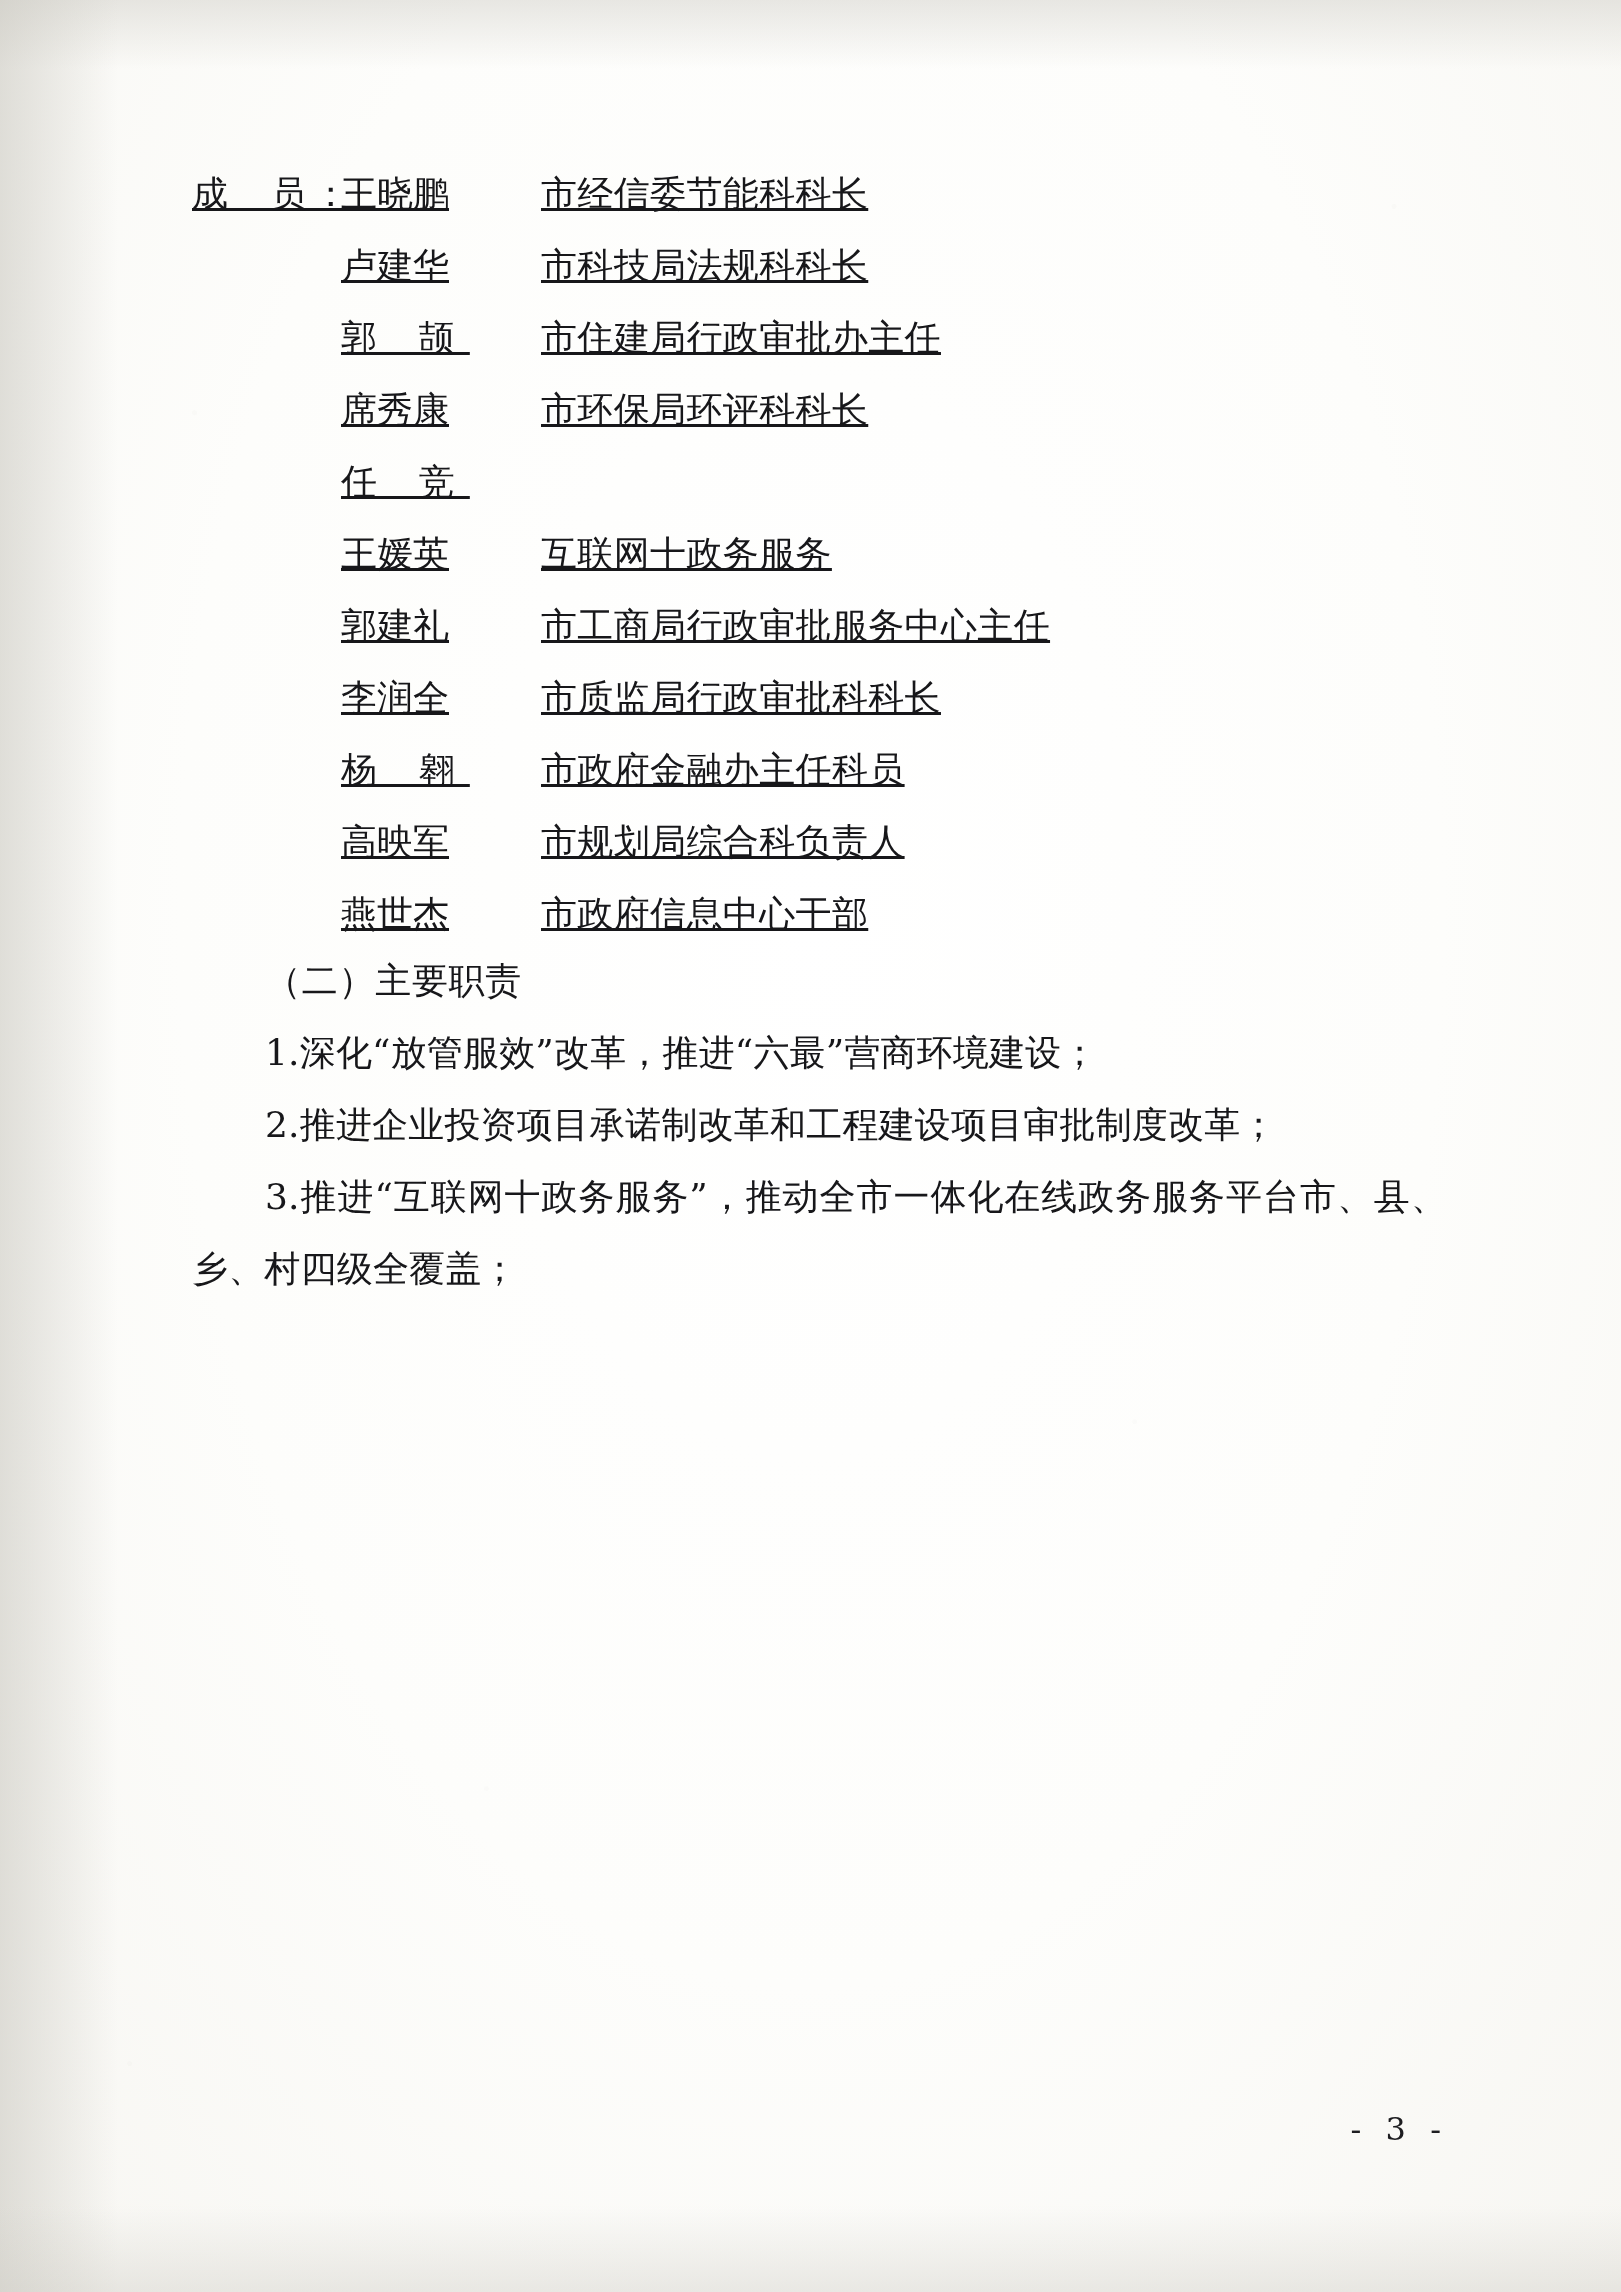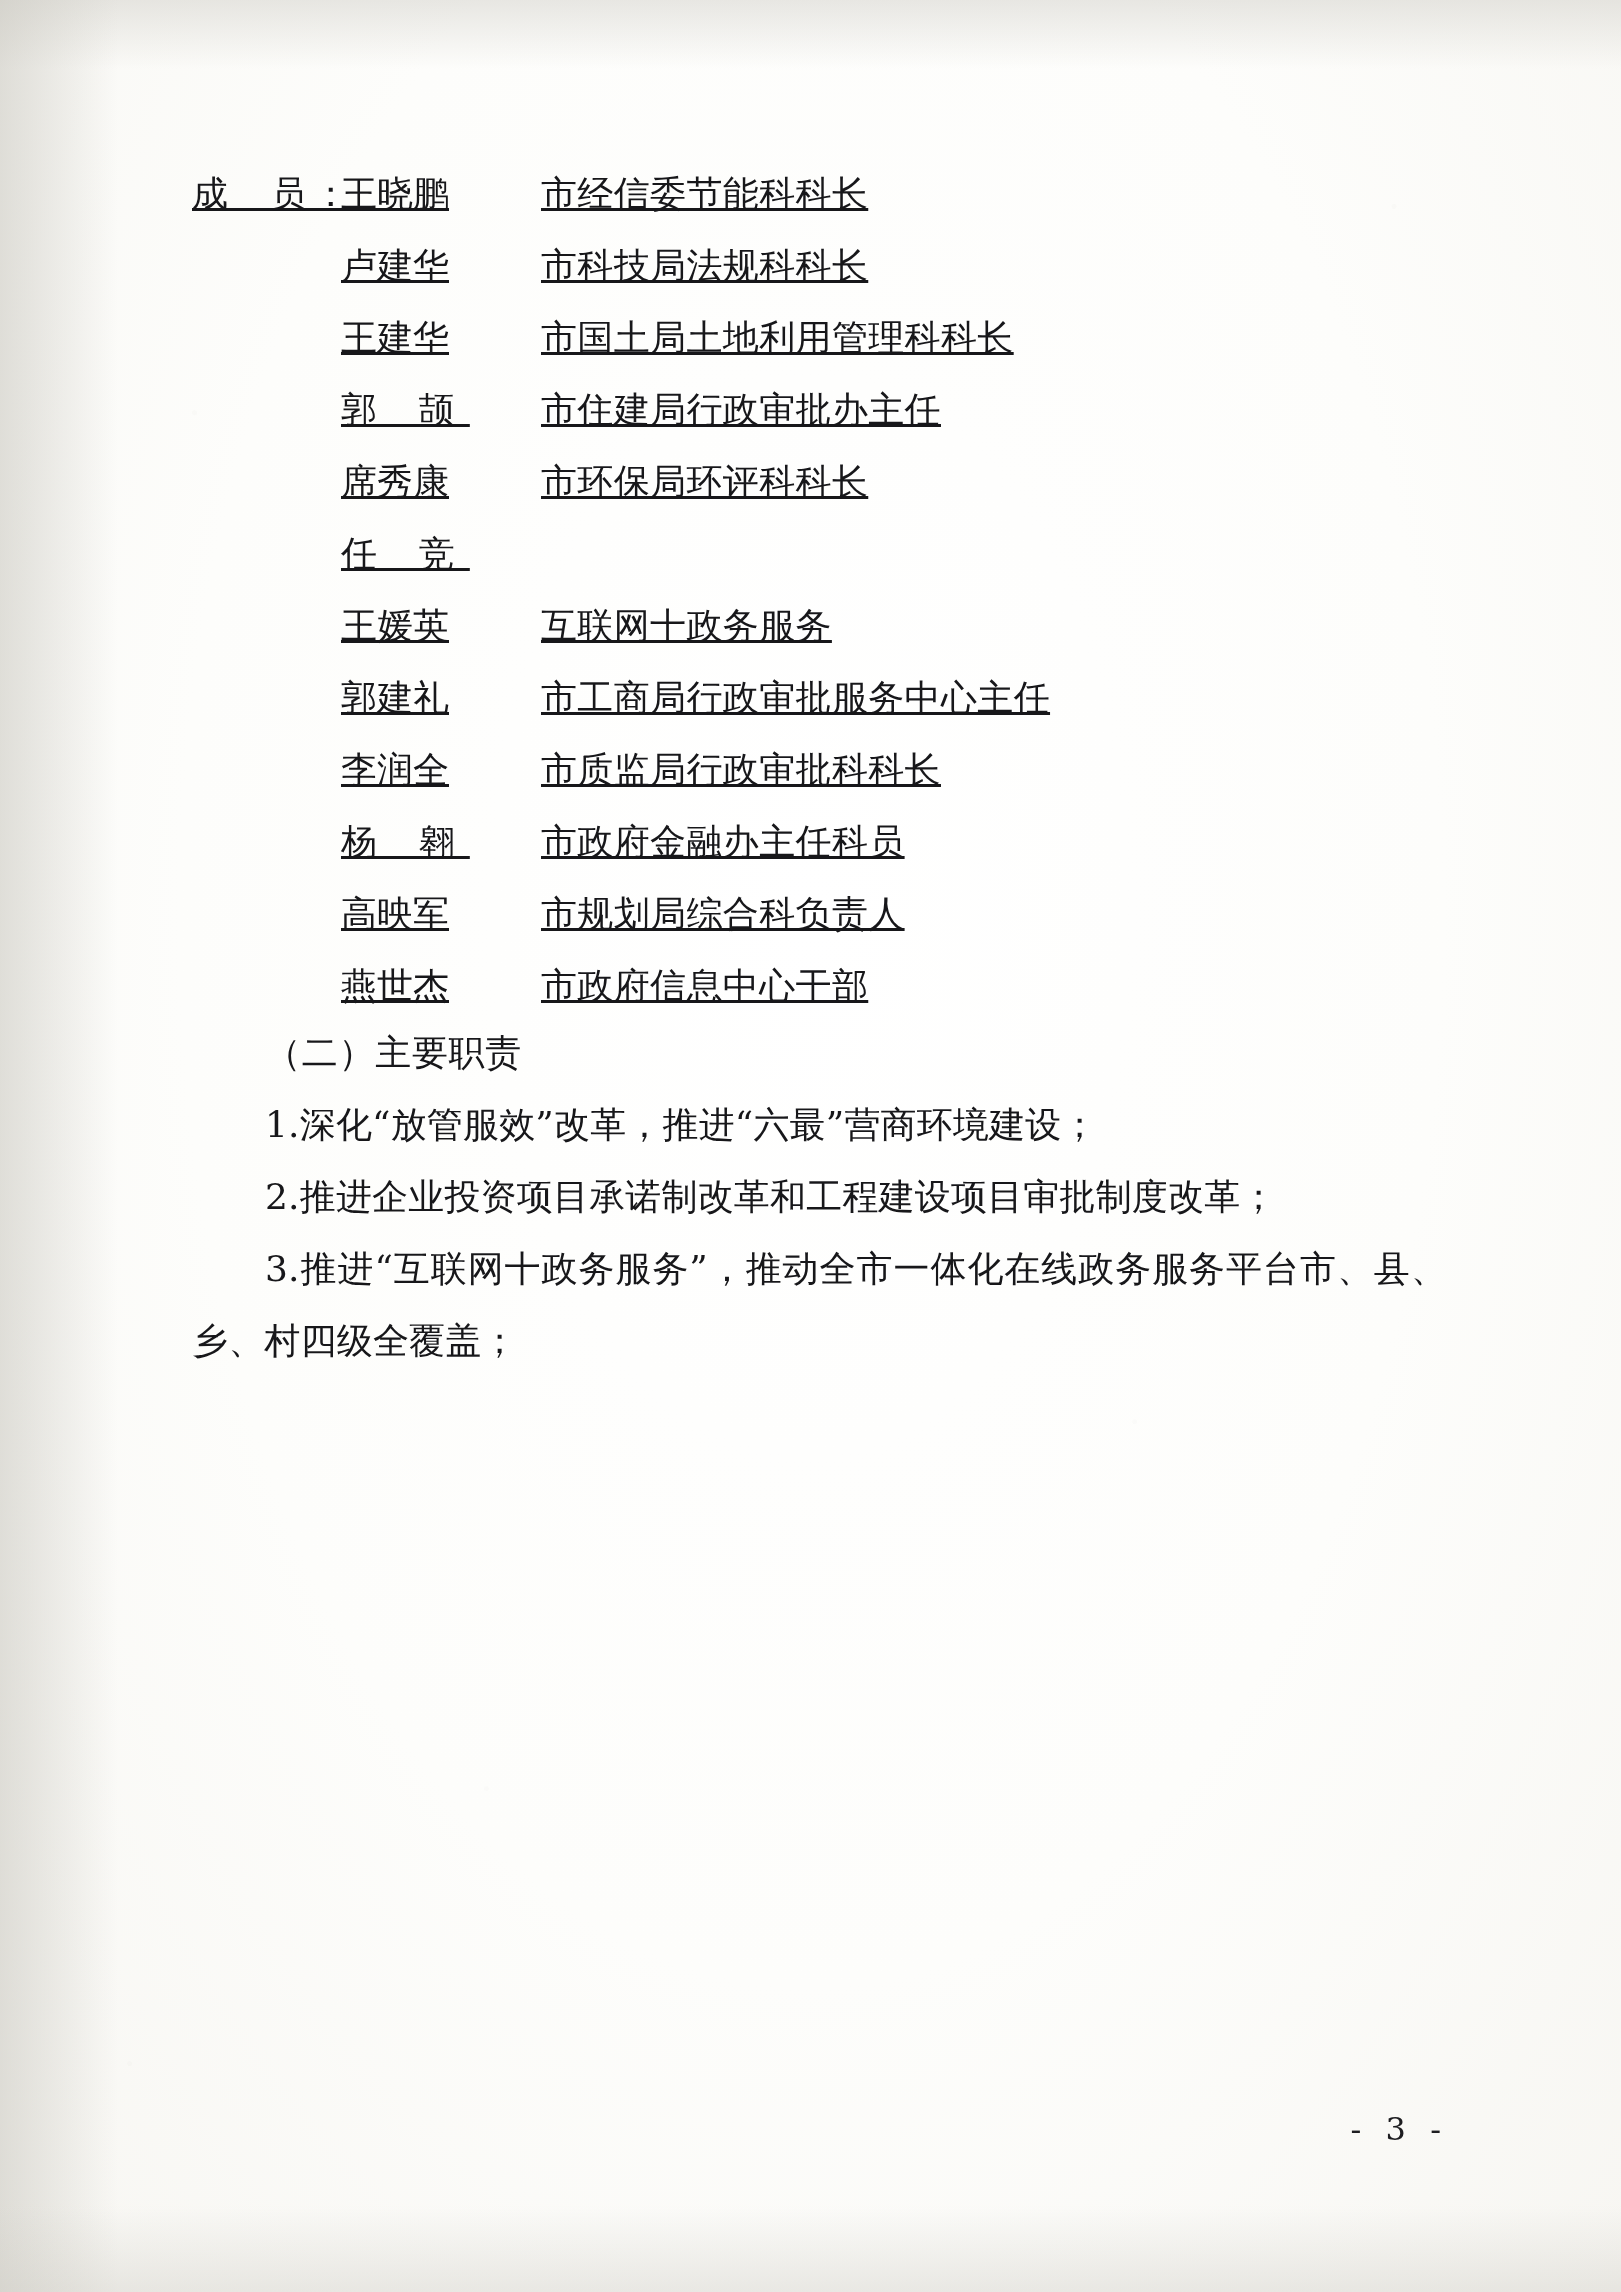--- a/index.html
+++ b/index.html
@@ -137,25 +137,20 @@
         <div class="roster-name">王晓鹏</div>
         <div class="roster-title">市经信委节能科科长</div>
       </div>
 
       <div class="roster-row">
         <div class="roster-label"></div>
         <div class="roster-name">卢建华</div>
         <div class="roster-title">市科技局法规科科长</div>
       </div>
 
-      <div class="roster-row">
-        <div class="roster-label"></div>
-        <div class="roster-name">王建华</div>
-        <div class="roster-title">市国土局土地利用管理科科长</div>
-      </div>
 
       <div class="roster-row">
         <div class="roster-label"></div>
         <div class="roster-name spaced">郭 颉</div>
         <div class="roster-title">市住建局行政审批办主任</div>
       </div>
 
       <div class="roster-row">
         <div class="roster-label"></div>
         <div class="roster-name">席秀康</div>

